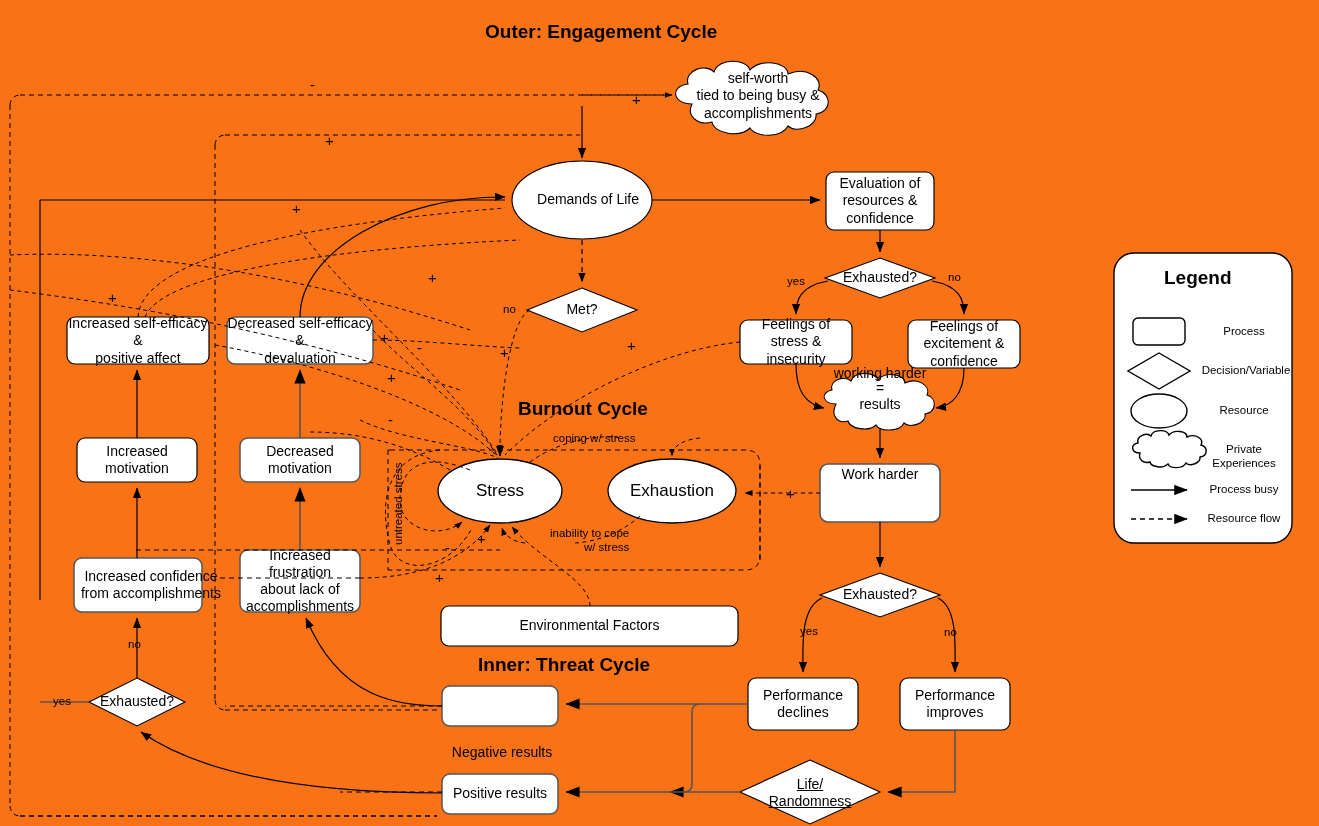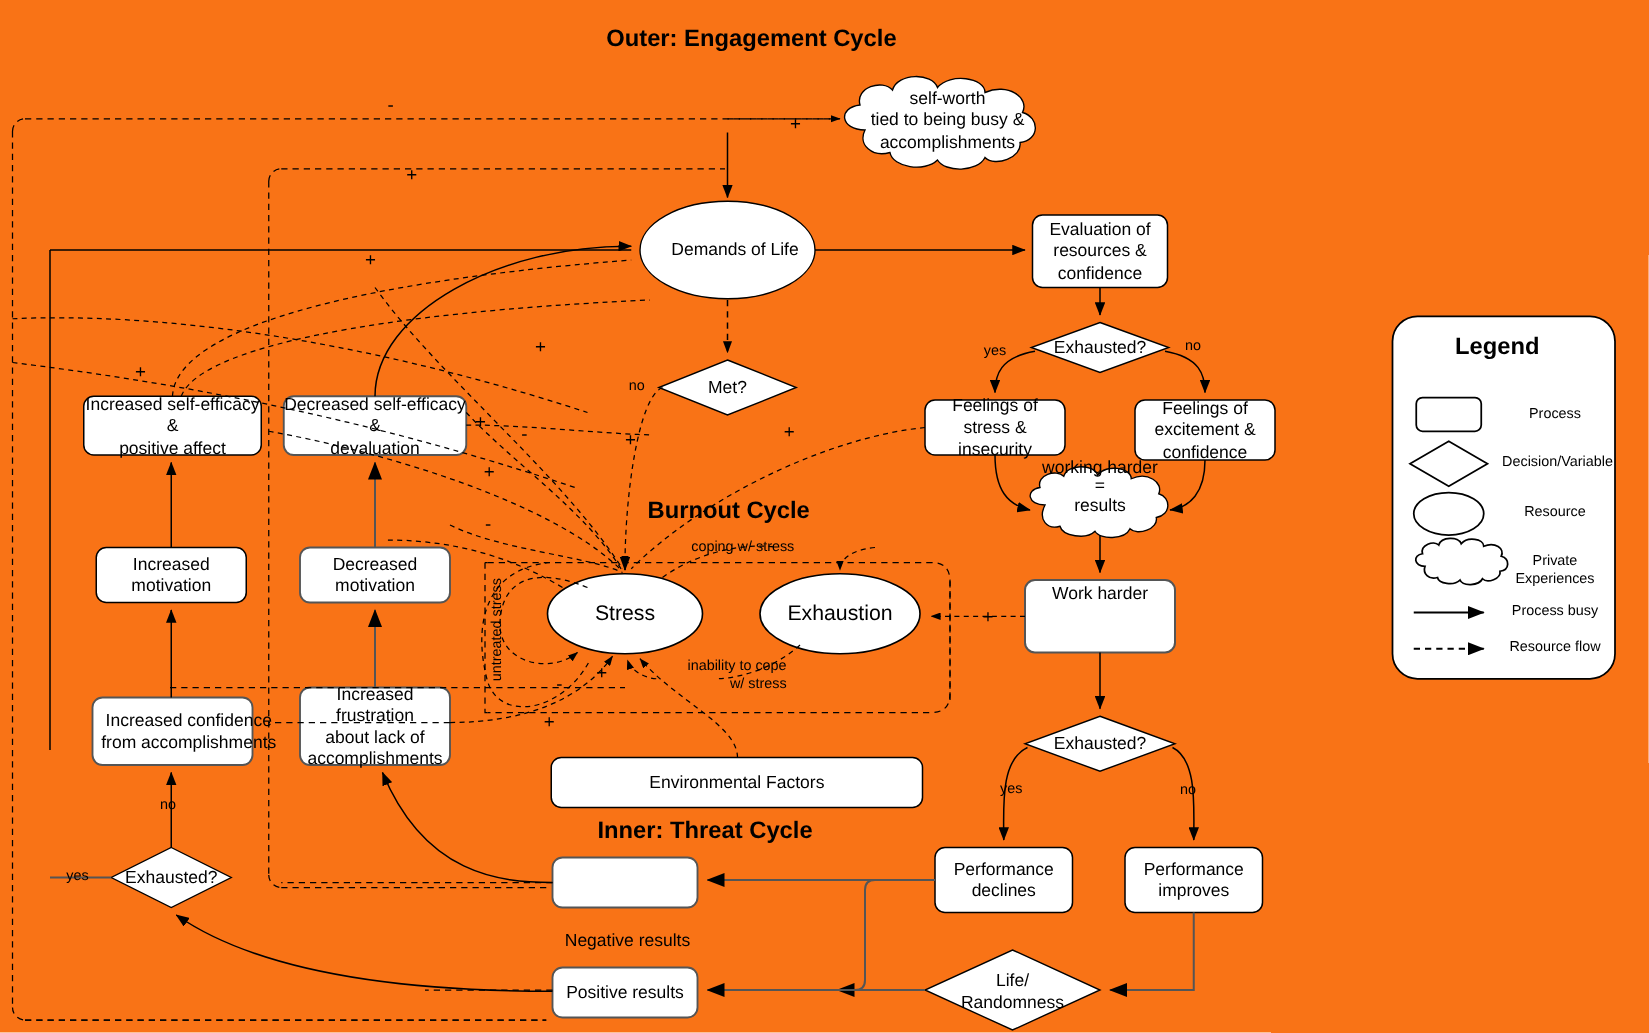--- a/index.html
+++ b/index.html
@@ -199,21 +199,21 @@
 confidence</div>
   <div class="lbl" style="left:824px;top:367px;width:112px;height:44px;white-space:pre-line;line-height:1.1;">working harder
 =
 results</div>
   <div class="lbl" style="left:820px;top:464px;width:120px;height:22px;">Work harder</div>
   <div class="lbl" style="left:838px;top:585px;width:84px;height:20px;">Exhausted?</div>
   <div class="lbl" style="left:748px;top:683px;width:110px;height:42px;white-space:pre-line;">Performance
 declines</div>
   <div class="lbl" style="left:900px;top:683px;width:110px;height:42px;white-space:pre-line;">Performance
 improves</div>
-  <div class="lbl" style="left:770px;top:778px;width:80px;height:30px;white-space:pre-line;">Life/
+  <div class="lbl" style="left:770px;top:778px;width:80px;height:30px;white-space:pre-line;text-decoration:underline;">Life/
 Randomness</div>
   <div class="lbl" style="left:442px;top:695px;width:120px;height:22px;margin-top:47px;">Negative results</div>
   <div class="lbl" style="left:442px;top:783px;width:116px;height:22px;">Positive results</div>
   <div class="lbl" style="left:441px;top:615px;width:297px;height:22px;">Environmental Factors</div>
   <div class="lbl" style="left:440px;top:478px;width:120px;height:26px;font-size:17px;">Stress</div>
   <div class="lbl" style="left:608px;top:478px;width:128px;height:26px;font-size:17px;">Exhaustion</div>
   <div class="lbl" style="left:227px;top:325px;width:146px;height:32px;white-space:pre-line;">Decreased self-efficacy &amp;
 devaluation</div>
   <div class="lbl" style="left:67px;top:325px;width:142px;height:32px;white-space:pre-line;">Increased self-efficacy &amp;
 positive affect</div>

